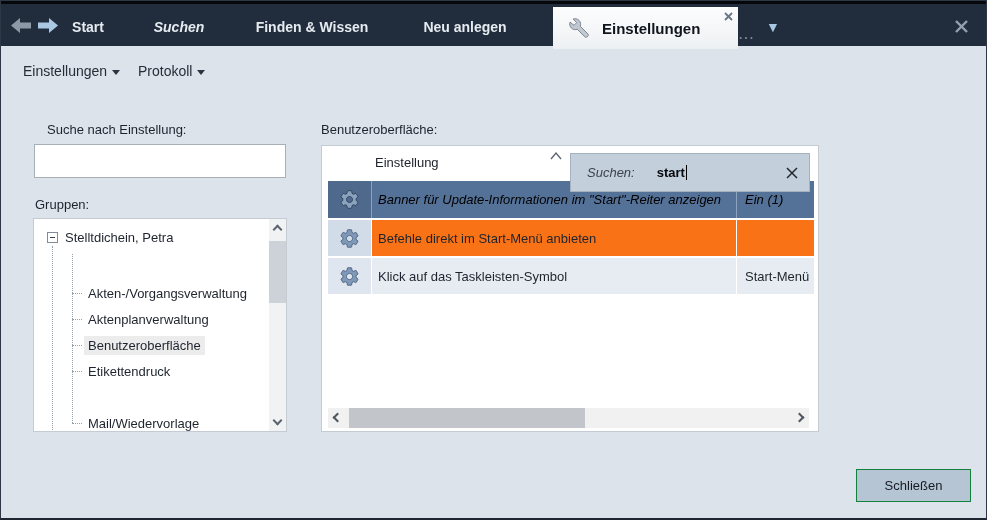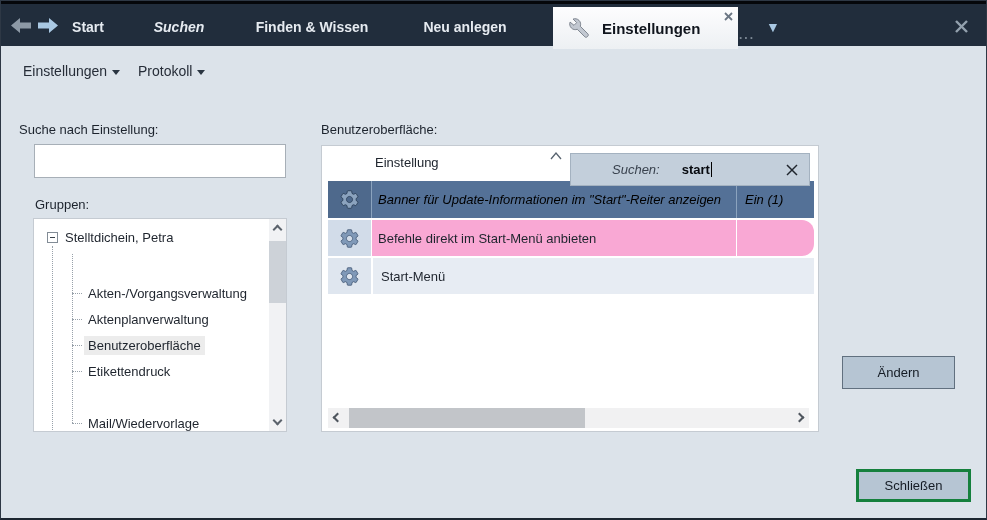--- a/index.html
+++ b/index.html
@@ -33,21 +33,21 @@
   
   .menu-item { position:absolute; top:62px; font-size:14px; color:#262d38;
                display:flex; align-items:center; gap:5px; cursor:default; }
   .menu-einstellungen { left:22px; }
   .menu-protokoll { left:137px; }
   .tri { width:0; height:0; border-left:4px solid transparent; border-right:4px solid transparent;
          border-top:5px solid #2a3541; margin-top:2px; }
 
   
   .flabel { position:absolute; font-size:13px; color:#1c232d; }
-  .lbl-search { left:18px; top:121px; }
+  .lbl-search { left:46px; top:121px; }
   .lbl-groups { left:34px; top:196px; }
   .lbl-section { left:320px; top:121px; }
 
   
   .search-input { position:absolute; left:33px; top:143px; width:252px; height:34px;
                   border:1px solid #a7afb7; background:#fff; font:13px "Liberation Sans",sans-serif;
                   padding:0 6px; outline:none; }
   .treebox { position:absolute; left:32px; top:217px; width:254px; height:214px;
              background:#fff; border:1px solid #c5cbd2; overflow:hidden; }
   .tree-root { position:absolute; left:13px; top:11px; display:flex; align-items:center;
@@ -68,30 +68,30 @@
   .tree-scroll .thumb { position:absolute; left:0; top:22px; width:17px; height:62px; background:#cdd2d8; }
   .chev { position:absolute; left:5px; width:7px; height:7px; }
   .chev-up { top:7px; border-left:2px solid #5b636c; border-top:2px solid #5b636c; transform:rotate(45deg); }
   .chev-dn { bottom:7px; border-left:2px solid #5b636c; border-top:2px solid #5b636c; transform:rotate(225deg); }
 
   
   .table { position:absolute; left:320px; top:144px; width:498px; height:287px;
            background:#fff; border:1px solid #c5cbd2; }
   .col-header { position:absolute; left:53px; top:9px; font-size:13px; color:#20262f; cursor:default; }
   .sort-caret { position:absolute; left:228px; top:6px; }
-  .search-overlay { position:absolute; left:248px; top:7px; width:240px; height:33px;
-                    background:#c3cfdb; border:1px solid #a4b2c0; display:flex; align-items:center; z-index:5;padding-left:25px; }
+  .search-overlay { position:absolute; left:248px; top:7px; width:240px; height:39px;
+                    background:#c3cfdb; border:1px solid #a4b2c0; display:flex; align-items:center; z-index:5; }
   .so-label { font-style:italic; font-size:13px; color:#39424e; margin-left:16px; }
   .so-value { font-weight:bold; font-size:13px; color:#06090e; margin-left:22px; }
   .text-cursor { width:1px; height:15px; background:#000; margin-left:1px; }
   .so-x { margin-left:auto; margin-right:11px; display:flex; }
 
   .trow { position:absolute; left:6px; width:486px; display:flex; cursor:default; }
   .trow.r0 { top:35px;  height:37px; background:#547197; color:#000000;font-style:italic; }
-  .trow.r1 { top:74px;  height:36px; background:#f9a8d4; color:#1e242d;border-radius:12px; }
+  .trow.r1 { top:74px;  height:36px; background:#f97316; color:#1e242d; }
   .trow.r2 { top:112px; height:36px; background:#e7ecf3; color:#1e242d; }
   .icon-cell { width:44px; flex:none; display:flex; align-items:center; justify-content:center; }
   .r0 .icon-cell { background:rgba(0,0,0,0.07); border-right:1px solid #8ba3be; }
   .r1 .icon-cell { background:#d2dce9; border-right:1px solid #fff; }
   .r2 .icon-cell { background:#dfe6ef; border-right:1px solid #fff; }
   .name-cell { flex:1; display:flex; align-items:center; padding-left:6px; font-size:13px;
                white-space:nowrap; overflow:hidden; }
   .value-cell { width:78px; flex:none; display:flex; align-items:center; padding-left:8px;
                 font-size:13px; border-left:1px solid #fff; }
   .r0 .value-cell { border-left-color:#8ba3be; }
@@ -100,21 +100,21 @@
   .hthumb { position:absolute; left:21px; top:0; width:236px; height:20px; background:#c2c5c9; }
   .harrow { position:absolute; top:6px; width:7px; height:7px; }
   .harrow-l { left:6px;  border-left:2px solid #4f565e; border-top:2px solid #4f565e; transform:rotate(-45deg); }
   .harrow-r { right:6px; border-left:2px solid #4f565e; border-top:2px solid #4f565e; transform:rotate(135deg); }
 
   
   .btn { position:absolute; background:#b6c5d3; border:1px solid #61707f; font-size:13px;
          color:#141b24; font-family:inherit; cursor:default; }
   .btn-aendern { left:841px; top:355px; width:113px; height:33px; }
   .btn-info    { left:841px; top:399px; width:113px; height:34px; }
-  .btn-schliessen { left:855px; top:468px; width:115px; height:33px; border:3px solid #15803d; }
+  .btn-schliessen { left:855px; top:468px; width:115px; height:33px; border:1px solid #15803d; }
 </style>
 </head>
 <body>
 
 <div class="window">
 
   <div class="topbar">
     <div class="nav-arrows">
       <svg width="23" height="17">
         <polygon points="10,1 10,5.5 21,5.5 21,11.5 10,11.5 10,16 1,8.5" fill="#8d99a6"></polygon>
@@ -247,28 +247,30 @@
           <span></span>
         </div>
     </div>
 
     <div class="trow r2">
       <div class="icon-cell">
         <svg width="21" height="21" viewBox="0 0 24 24">
           <path d="M19.43 12.98c.04-.32.07-.64.07-.98s-.03-.66-.07-.98l2.11-1.65c.19-.15.24-.42.12-.64l-2-3.46a.5.5 0 0 0-.61-.22l-2.49 1c-.52-.4-1.08-.73-1.69-.98l-.38-2.65A.49.49 0 0 0 14 2h-4c-.25 0-.46.18-.49.42l-.38 2.65c-.61.25-1.17.59-1.69.98l-2.49-1a.5.5 0 0 0-.61.22l-2 3.46c-.13.22-.07.49.12.64l2.11 1.65c-.04.32-.07.65-.07.98s.03.66.07.98l-2.11 1.65c-.19.15-.24.42-.12.64l2 3.46c.12.22.39.3.61.22l2.49-1c.52.4 1.08.73 1.69.98l.38 2.65c.03.24.24.42.49.42h4c.25 0 .46-.18.49-.42l.38-2.65c.61-.25 1.17-.59 1.69-.98l2.49 1c.23.09.49 0 .61-.22l2-3.46c.12-.22.07-.49-.12-.64l-2.11-1.65zM12 15.5c-1.93 0-3.5-1.57-3.5-3.5s1.57-3.5 3.5-3.5 3.5 1.57 3.5 3.5-1.57 3.5-3.5 3.5z" fill="#8099b8" stroke="#3e5472" stroke-width="0.9"></path>
         </svg>
       </div>
+      <div class="name-cell">
+          <span>Klick auf das Taskleisten-Symbol</span>
+        </div>
       <div class="value-cell">
           <span>Start-Menü</span>
         </div>
     </div>
 
     <div class="hscroll">
       <span class="harrow harrow-l"></span>
       <div class="hthumb"></div>
       <span class="harrow harrow-r"></span>
     </div>
   </div>
 
-  <button class="btn btn-aendern">Ändern</button>
   <button class="btn btn-schliessen">Schließen</button>
 
 </div>
 
 </body></html>

